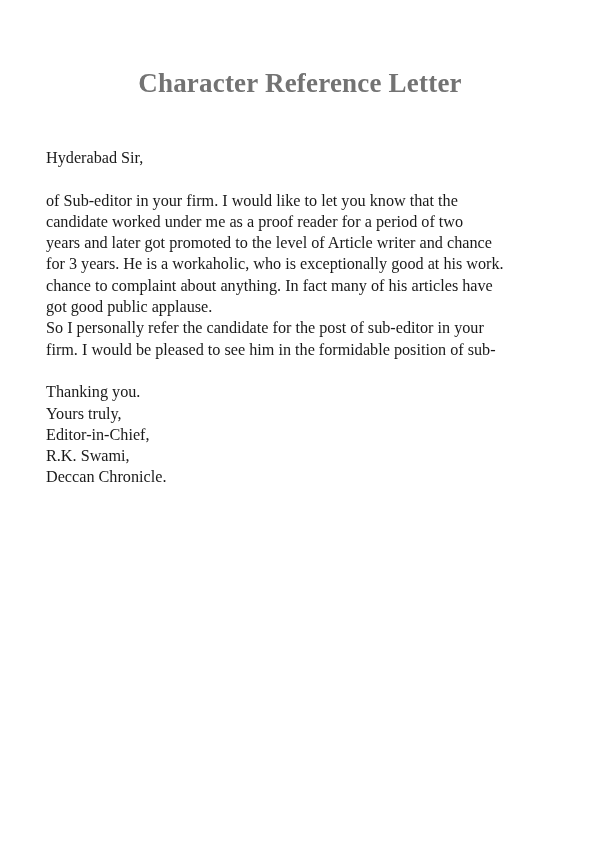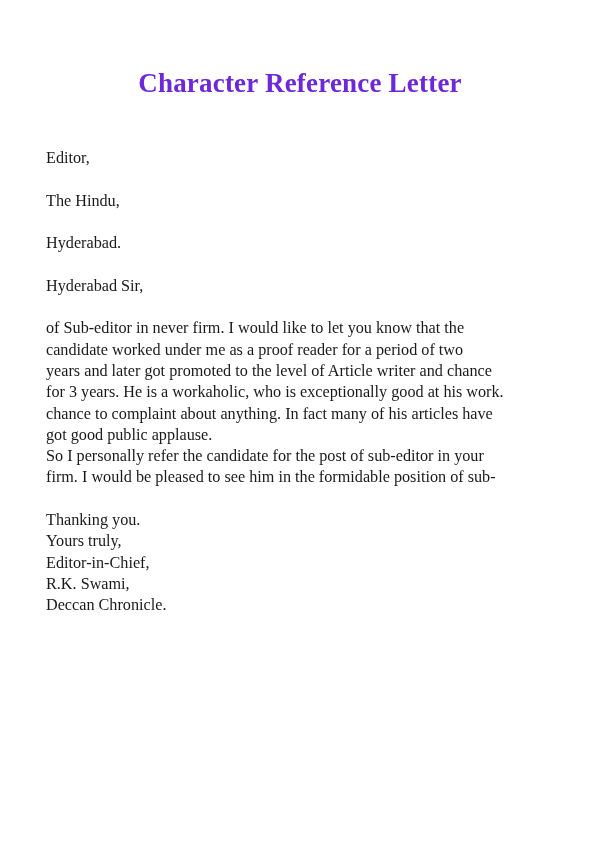--- a/index.html
+++ b/index.html
@@ -18,21 +18,21 @@
   }
   .doc-title {
     position: absolute;
     left: 0;
     top: 68px;
     width: 600px;
     text-align: center;
     font-size: 27px;
     font-weight: bold;
     letter-spacing: 0.2px;
-    color: #6d28d9;
+    color: #737373;
     font-family: "Liberation Serif", "DejaVu Serif", serif;
   }
   .body-block {
     position: absolute;
     left: 46px;
     top: 148px;
     width: 516px;
   }
   .line {
     font-size: 16.2px;
@@ -50,30 +50,25 @@
 </style>
 </head>
 <body>
 
 <div class="page">
 
   <div class="doc-title">Character Reference Letter</div>
 
   <div class="body-block">
 
-    <div>
-      <div class="line addr-line">Editor,</div>
-      <div class="line addr-line">The Hindu,</div>
-      <div class="line addr-line">Hyderabad.</div>
-    </div>
 
     <div class="line addr-line">Hyderabad Sir,</div>
 
     <div>
-      <div class="line">of Sub-editor in never firm. I would like to let you know that the</div>
+      <div class="line">of Sub-editor in your firm. I would like to let you know that the</div>
       <div class="line">candidate worked under me as a proof reader for a period of two</div>
       <div class="line">years and later got promoted to the level of Article writer and chance</div>
       <div class="line">for 3 years. He is a workaholic, who is exceptionally good at his work.</div>
       <div class="line">chance to complaint about anything. In fact many of his articles have</div>
       <div class="line">got good public applause.</div>
     </div>
 
     <div>
       <div class="line">So I personally refer the candidate for the post of sub-editor in your</div>
       <div class="line">firm. I would be pleased to see him in the formidable position of sub-</div>

